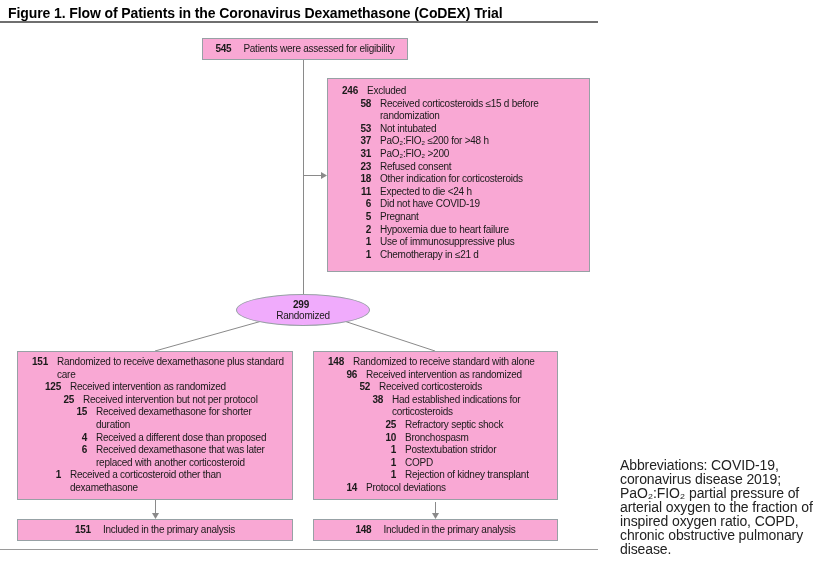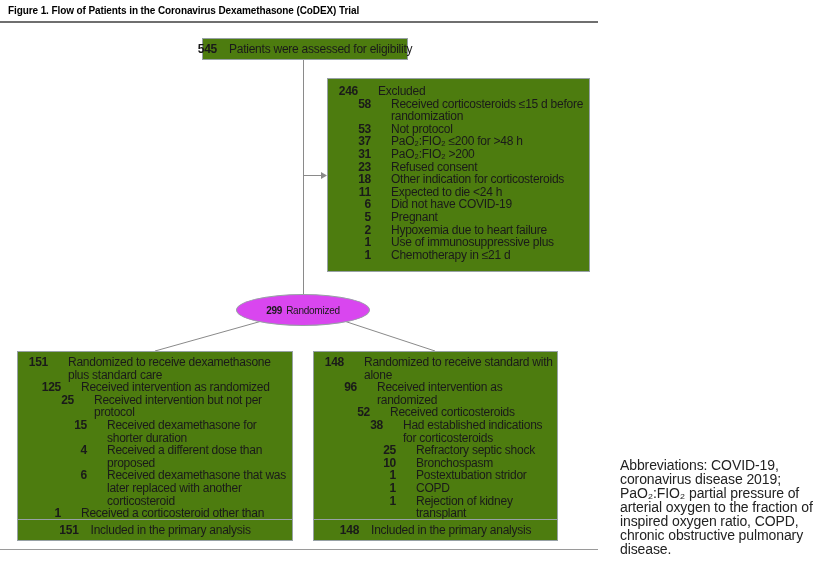--- a/index.html
+++ b/index.html
@@ -8,68 +8,68 @@
     font-family: "Liberation Sans", "DejaVu Sans", sans-serif;
     color: #1a1a1a;
     width: 822px; height: 568px;
     position: relative;
     overflow: hidden;
   }
   .canvas { position: absolute; inset: 0; width: 822px; height: 568px; }
 
   .fig-title {
     position: absolute; left: 8px; top: 5px;
-    font-size: 10px; font-weight: bold; color: #000;
+    font-size: 14px; font-weight: bold; color: #000;
     letter-spacing: -0.1px;
     text-align: right;
   }
   .title-rule {
     position: absolute; left: 0; top: 21px; width: 598px; height: 2px;
     background: #6f6f6f;
   }
   .bottom-rule {
     position: absolute; left: 0; top: 549px; width: 598px; height: 1px;
     background: #9a9a9a;
   }
 
   .node {
     position: absolute;
-    background: #4d7c0f;
+    background: #f9a8d4;
     border: 1px solid #97a1a5;
-    font-size: 12px;
+    font-size: 10px;
     line-height: 12.6px;
     letter-spacing: -0.25px;
     gap: 8px;
   }
   .node.single {
     display: flex; align-items: center; justify-content: center;
     white-space: nowrap;
   }
   .node.single .num { font-weight: bold; margin-right: 4px; }
 
   .box-assessed { left: 202px; top: 38px; width: 206px; height: 22px; }
   .box-excluded { left: 327px; top: 78px; width: 263px; height: 194px; padding: 6px 4px 12px 6px; }
   .box-left-arm { left: 17px;  top: 351px; width: 276px; min-height: 144px; padding: 4px 4px 4px 6px; }
   .box-right-arm{ left: 313px; top: 351px; width: 245px; min-height: 147px; padding: 4px 4px 4px 6px; }
   .box-left-analysis  { left: 17px;  top: 519px; width: 276px; height: 22px; }
   .box-right-analysis { left: 313px; top: 519px; width: 245px; height: 22px; }
 
   .oval {
     position: absolute; left: 236px; top: 294px; width: 134px; height: 32px;
-    background: #d946ef; border: 1px solid #97a1a5; border-radius: 50%;
+    background: #f0abfc; border: 1px solid #97a1a5; border-radius: 50%;
     display: flex; align-items: center; justify-content: center;
-    font-size: 10px; letter-spacing: -0.25px; white-space: nowrap;
+    font-size: 10px; letter-spacing: -0.25px; white-space: nowrap; flex-direction: column;
   }
   .oval .num { font-weight: bold; margin-right: 4px; }
 
   .flow-row { display: flex; align-items: flex-start; }
   .flow-row .num {
     font-weight: bold; text-align: right; flex: none;
   }
-  .flow-row .txt { margin-left: 20px; flex: 1; }
+  .flow-row .txt { margin-left: 9px; flex: 1; }
 
   .connectors { position: absolute; inset: 0; width: 822px; height: 568px; pointer-events: none; }
 
   .abbr {
     position: absolute; left: 620px; top: 458px; width: 208px;
     font-size: 14px; line-height: 14px; color: #222;
     letter-spacing: -0.1px;
   }
 </style>
 </head>
@@ -105,21 +105,21 @@
       <div class="flow-row">
         <span class="num" style="width: 24px;">246</span>
         <span class="txt">Excluded</span>
       </div>
       <div class="flow-row">
         <span class="num" style="width: 37px;">58</span>
         <span class="txt">Received corticosteroids ≤15 d before randomization</span>
       </div>
       <div class="flow-row">
         <span class="num" style="width: 37px;">53</span>
-        <span class="txt">Not protocol</span>
+        <span class="txt">Not intubated</span>
       </div>
       <div class="flow-row">
         <span class="num" style="width: 37px;">37</span>
         <span class="txt">PaO₂:FIO₂ ≤200 for &gt;48 h</span>
       </div>
       <div class="flow-row">
         <span class="num" style="width: 37px;">31</span>
         <span class="txt">PaO₂:FIO₂ &gt;200</span>
       </div>
       <div class="flow-row">

